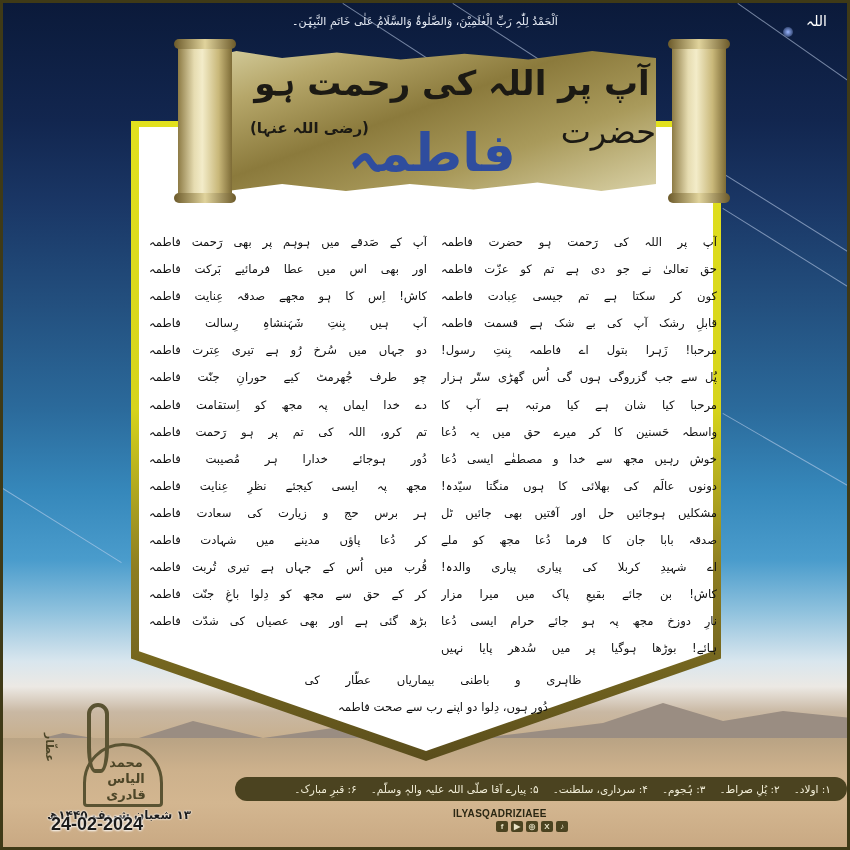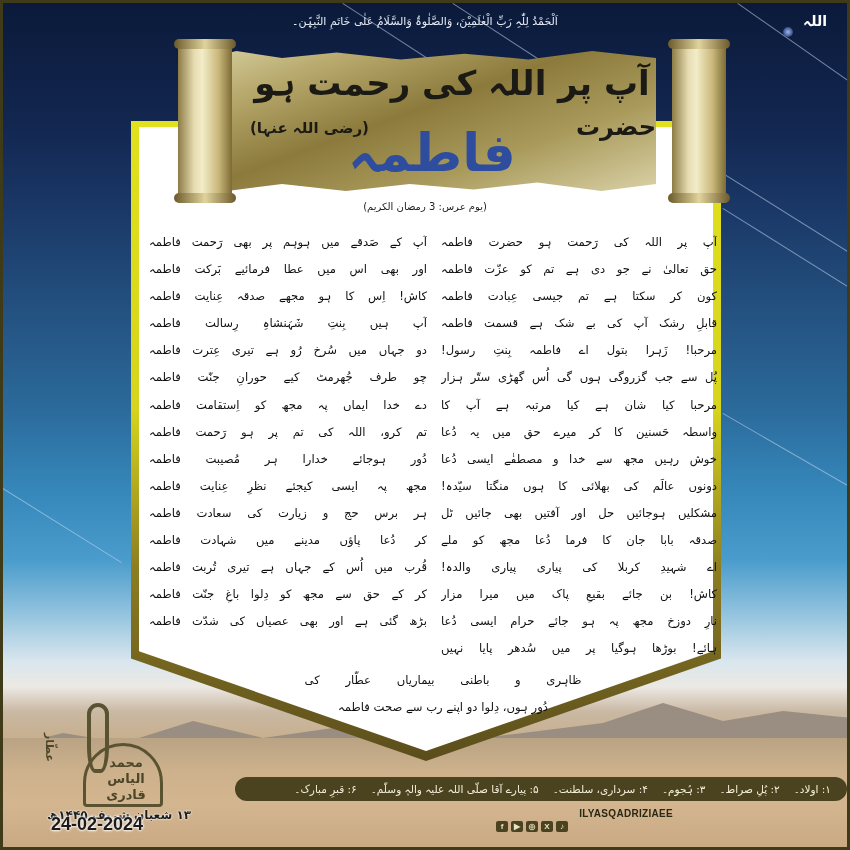--- a/index.html
+++ b/index.html
@@ -24,21 +24,21 @@
   
   .mountains { position:absolute; left:0; right:0; top:690px; height:100px; }
   .desert { position:absolute; left:0; right:0; top:735px; bottom:0;
     background: linear-gradient(180deg, #b9a384 0%, #cdb18c 30%, #d3b690 60%, #c9a983 100%); }
 
   .top-line {
     position:absolute; top:12px; left:0; right:0; text-align:center;
     color:#e7ecf5; font-size:11px; direction: rtl;
   }
   .allah-corner {
-    position:absolute; top:10px; right:20px; color:#ffffff; font-size:14px; font-weight:bold;
+    position:absolute; top:10px; right:20px; color:#ffffff; font-size:14px; font-weight:normal;
   }
 
   
   .panel-border {
     position:absolute; left:128px; top:118px; width:590px; height:640px;
     background: linear-gradient(180deg, #e2e11e 0%, #d6d41c 45%, #8d7d22 70%, #5a4d1c 100%);
     clip-path: polygon(0 0, 100% 0, 100% 84%, 50% 100%, 0 84%);
   }
   .panel {
     position:absolute; left:136px; top:124px; width:574px; height:624px;
@@ -65,21 +65,21 @@
   .scroll-roller::before { top:-4px; }
   .scroll-roller::after { bottom:-4px; }
   .roller-left { left:0; }
   .roller-right { right:0; }
 
   .title-line1 {
     position:absolute; top:20px; left:60px; right:60px; text-align:center;
     font-size:34px; font-weight:bold; color:#1c1a14; direction: rtl;
   }
   .title-line2 {
-    position:absolute; top:70px; right:70px; font-size:24px; font-weight:bold; color:#1c1a14; direction: rtl;
+    position:absolute; top:70px; right:70px; font-size:32px; font-weight:normal; color:#1c1a14; direction: rtl;
   }
   .title-name {
     position:absolute; top:80px; left:170px; font-size:52px; font-weight:bold; color:#2f4d9e;
     direction: rtl; letter-spacing:2px;
   }
   .title-honorific {
     position:absolute; top:76px; left:72px; font-size:15px; font-weight:bold; color:#1c1a14; direction: rtl;
   }
 
   .urs-date {
@@ -137,21 +137,21 @@
   
   .ribbon {
     position:absolute; left:232px; top:774px; width:612px; height:24px; border-radius:12px;
     background:#4b4320; color:#f3efd9; font-size:10.5px; direction: rtl;
     display:flex; align-items:center; justify-content:flex-start; padding:0 16px; gap:14px;
     white-space:nowrap; overflow:hidden;
   }
   .ribbon span { flex: 0 0 auto; }
 
   .handle {
-    position:absolute; left:450px; top:805px; width:220px; text-align:right;
+    position:absolute; left:450px; top:805px; width:220px; text-align:left;
     font-family: "Liberation Sans", sans-serif; font-weight:bold; font-size:10px; color:#2b2713; letter-spacing:0.3px;
   }
   .socials { position:absolute; left:493px; top:818px; display:flex; gap:3px; }
   .social {
     width:12px; height:11px; border-radius:2px; background:#4b4320; color:#e8e2c6;
     font-size:8px; line-height:11px; text-align:center; font-weight:bold; font-family: "Liberation Sans", sans-serif;
   }
 </style>
 </head>
 <body>
@@ -182,21 +182,20 @@
   <div class="scroll-wrap">
     <div class="scroll-paper"></div>
     <div class="scroll-roller roller-left"></div>
     <div class="scroll-roller roller-right"></div>
     <div class="title-line1">آپ پر اللہ کی رحمت ہو</div>
     <div class="title-line2">حضرت</div>
     <div class="title-name">فاطمہ</div>
     <div class="title-honorific">(رضی اللہ عنہا)</div>
   </div>
 
-  <div class="urs-date">(یوم عرس: 3 رمضان الکریم)</div>
 
   <div class="poem poem-right">
     <div class="poem-line">آپ پر اللہ کی رَحمت ہو حضرت فاطمہ</div>
     <div class="poem-line">حق تعالیٰ نے جو دی ہے تم کو عزّت فاطمہ</div>
     <div class="poem-line">کون کر سکتا ہے تم جیسی عِبادت فاطمہ</div>
     <div class="poem-line">قابلِ رشک آپ کی بے شک ہے قسمت فاطمہ</div>
     <div class="poem-line">مرحبا! زَہرا بتول اے فاطمہ بِنتِ رسول!</div>
     <div class="poem-line">پُل سے جب گزروگی ہوں گی اُس گھڑی ستّر ہزار</div>
     <div class="poem-line">مرحبا کیا شان ہے کیا مرتبہ ہے آپ کا</div>
     <div class="poem-line">واسطہ حَسنین کا کر میرے حق میں یہ دُعا</div>

